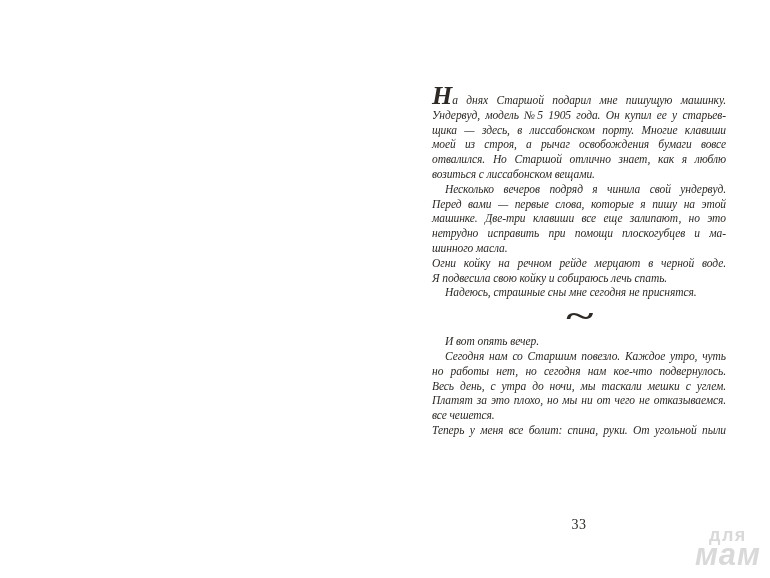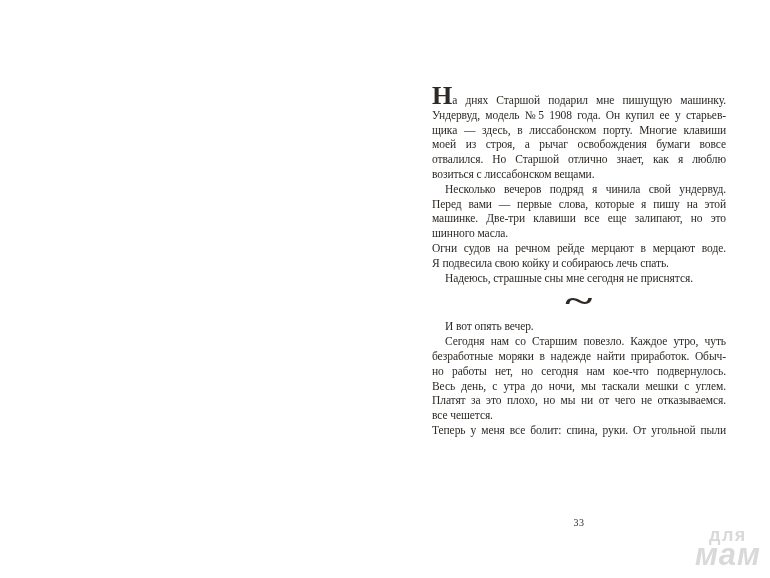--- a/index.html
+++ b/index.html
@@ -15,20 +15,21 @@
     overflow: hidden;
     font-family: "Liberation Serif", serif;
   }
   
   .text-column {
     position: absolute;
     left: 432px;
     top: 93px;
     width: 294px;
     color: #2d2925;
+    font-style: italic;
   }
   .para { margin: 0; padding: 0; }
   .line {
     font-size: 11.5px;
     line-height: 14.8px;
     height: 14.8px;
     letter-spacing: -0.08px;
   }
   .line.just {
     text-align: justify;
@@ -54,21 +55,21 @@
     transform: scaleX(2) scaleY(1.15);
     color: #2d2925;
   }
   
   .page-number {
     position: absolute;
     left: 432px;
     top: 517px;
     width: 294px;
     text-align: center;
-    font-size: 10px;
+    font-size: 14px;
     letter-spacing: 0.5px;
     color: #2d2925;
     font-family: Liberation Serif, serif;
   }
   
   .watermark {
     position: absolute;
     right: 9px;
     bottom: 11px;
     text-align: center;
@@ -90,46 +91,46 @@
   }
 </style>
 </head>
 <body>
 
 <div class="screen">
 
   <main class="text-column">
       <div class="para">
         <div class="line just"><span class="initial">Н</span><span>а днях Старшой подарил мне пишущую машинку.</span></div>
-        <div class="line just">Ундервуд, модель №5 1908 года. Он купил ее у старьев-</div>
+        <div class="line just">Ундервуд, модель №5 1905 года. Он купил ее у старьев-</div>
         <div class="line just">щика — здесь, в лиссабонском порту. Многие клавиши</div>
         <div class="line just">моей из строя, а рычаг освобождения бумаги вовсе</div>
         <div class="line just">отвалился. Но Старшой отлично знает, как я люблю</div>
         <div class="line">возиться с лиссабонском вещами.</div>
       </div>
       <div class="para">
         <div class="line just indent">Несколько вечеров подряд я чинила свой ундервуд.</div>
         <div class="line just">Перед вами — первые слова, которые я пишу на этой</div>
         <div class="line just">машинке. Две-три клавиши все еще залипают, но это</div>
+        <div class="line just">нетрудно исправить при помощи плоскогубцев и ма-</div>
         <div class="line">шинного масла.</div>
       </div>
       <div class="para">
-        <div class="line just">Огни судов на речном рейде мерцают в мерцают воде.</div>
+        <div class="line just">Огни койку на речном рейде мерцают в черной воде.</div>
         <div class="line">Я подвесила свою койку и собираюсь лечь спать.</div>
       </div>
       <div class="para">
         <div class="line indent">Надеюсь, страшные сны мне сегодня не приснятся.</div>
       </div>
       <div class="divider"><span class="divider-glyph">~</span></div>
       <div class="para">
         <div class="line indent">И вот опять вечер.</div>
       </div>
       <div class="para">
         <div class="line just indent">Сегодня нам со Старшим повезло. Каждое утро, чуть</div>
-        <div class="line just">безработные моряки в надежде найти приработок. Обыч-</div>
         <div class="line just">но работы нет, но сегодня нам кое-что подвернулось.</div>
         <div class="line just">Весь день, с утра до ночи, мы таскали мешки с углем.</div>
         <div class="line just">Платят за это плохо, но мы ни от чего не отказываемся.</div>
         <div class="line">все чешется.</div>
         <div class="line just">Теперь у меня все болит: спина, руки. От угольной пыли</div>
       </div>
     </main>
 
   <div class="page-number">33</div>
 

